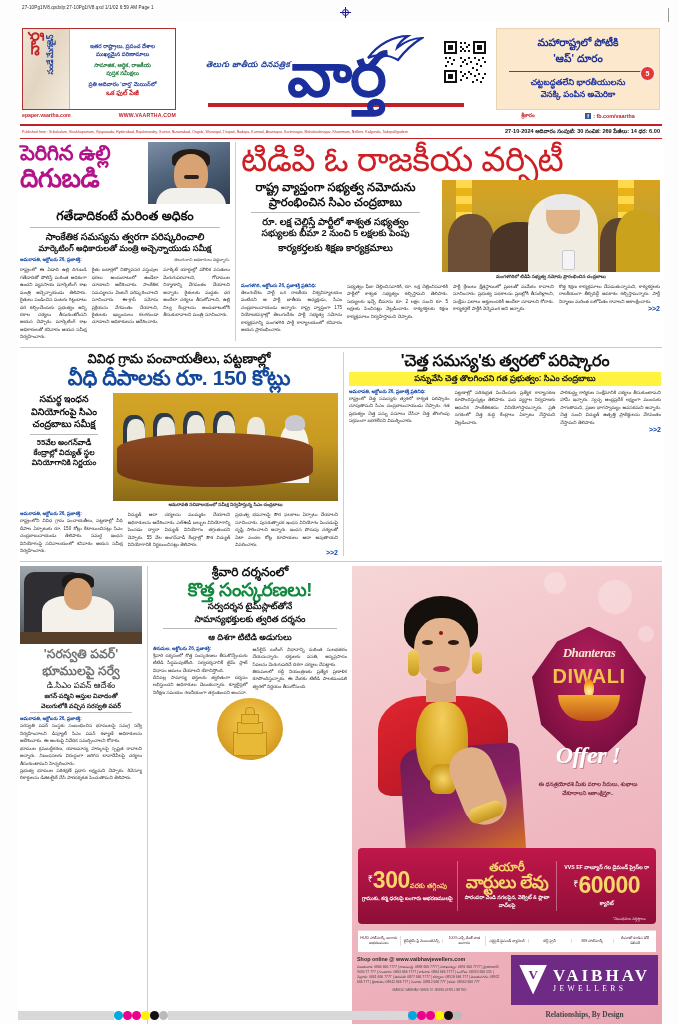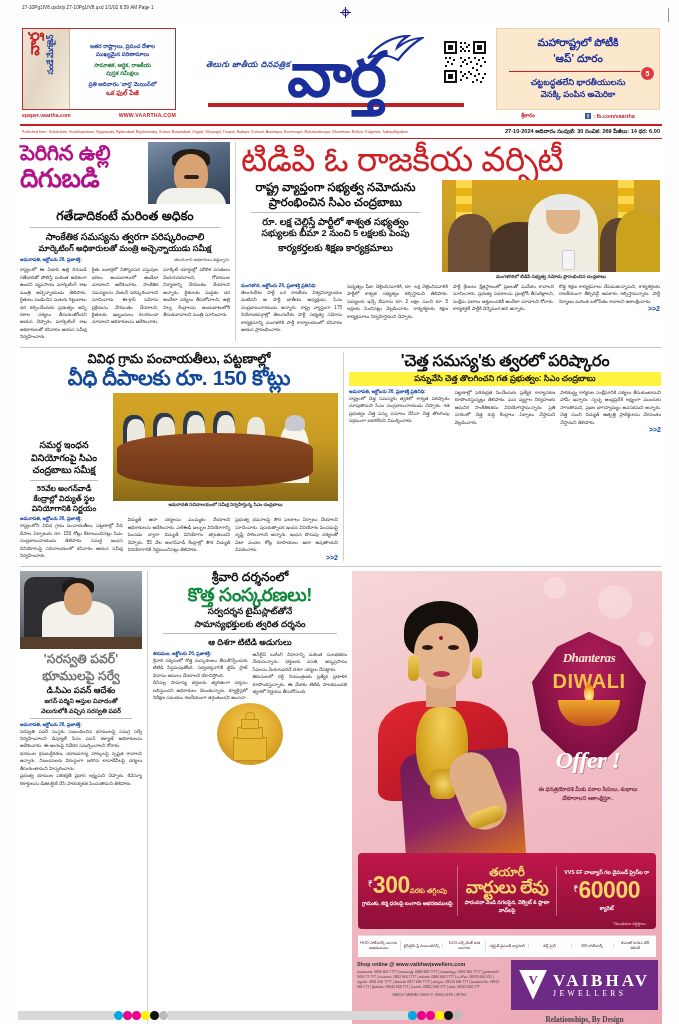--- a/index.html
+++ b/index.html
@@ -256,21 +256,21 @@
   .mid-left { width: 318px; }
   .mid-right { width: 318px; border-left: .8px solid #cfcfcf; padding-left: 5px; }
 
   .mid-kicker { font-size: 12.8px; font-weight: bold; color: #111; text-align:center; line-height:1.1;}
   .mid-hl {
     font-size: 21px; font-weight: bold; color: #13489a; text-align:center;
     line-height: 1.05; letter-spacing: -.4px; margin-top: 1px;
   }
   .mid-body { display: flex; gap: 5px; margin-top: 4px; }
   .mid-deck { width: 88px; text-align: center; }
-  .mdl1 { font-size: 9.4px; font-weight: bold; color:#111; line-height:1.35;margin-top:46px; }
+  .mdl1 { font-size: 9.4px; font-weight: bold; color:#111; line-height:1.35; }
   .mdl2 { font-size: 7.6px; font-weight: bold; color:#111; line-height:1.3; }
   .mid-photo {
     flex:1; height: 108px; position: relative; overflow: hidden;
     background: linear-gradient(180deg,#d4a526 0%,#c79a22 45%,#8a6a18 100%);
   }
   .mtable {
     position:absolute; left:4px; bottom:14px; width: 196px; height: 54px;
     background: linear-gradient(180deg,#8c4a22 0%,#6d3516 100%);
     border-radius: 50%/30%;
   }
@@ -304,21 +304,21 @@
   .pk-head { position:absolute; left:44px; top:12px; width:28px; height:32px;
     background:#d6a072; border-radius: 50% 50% 44% 44%;}
   .pk-hair { position:absolute; left:42px; top:7px; width:32px; height:15px;
     background:#1d1a18; border-radius: 50% 50% 16% 16%;}
   .pk-desk { position:absolute; left:0; bottom:0; width:100%; height:12px;
     background:#56402b;}
   .bot-hl1 {
     font-size: 12.4px; font-weight: bold; color:#737373; text-align:center;
     line-height:1.14; margin-top: 3px;
   }
-  .bot-sub1 { font-size: 8.4px; font-weight:bold; color:#111; text-align:center;
+  .bot-sub1 { font-size: 8.4px; font-weight:normal; color:#111; text-align:center;
     line-height:1.2; margin-top:2px; }
   .bot-sub2 { font-size: 6.2px; font-weight:bold; color:#111; text-align:center;
     line-height:1.25; margin-top:2px; }
 
   .ttd-kick { font-size: 12.2px; font-weight:bold; color:#111; text-align:center; line-height:1.1;}
   .ttd-hl {
     font-size: 18.5px; font-weight:bold; color:#128a3e; text-align:center;
     line-height:1.04; letter-spacing:-.4px; margin-top:1px;
   }
   .ttd-d1 { font-size: 8.8px; font-weight:bold; color:#111; text-align:center; line-height:1.25; margin-top:2px;}

